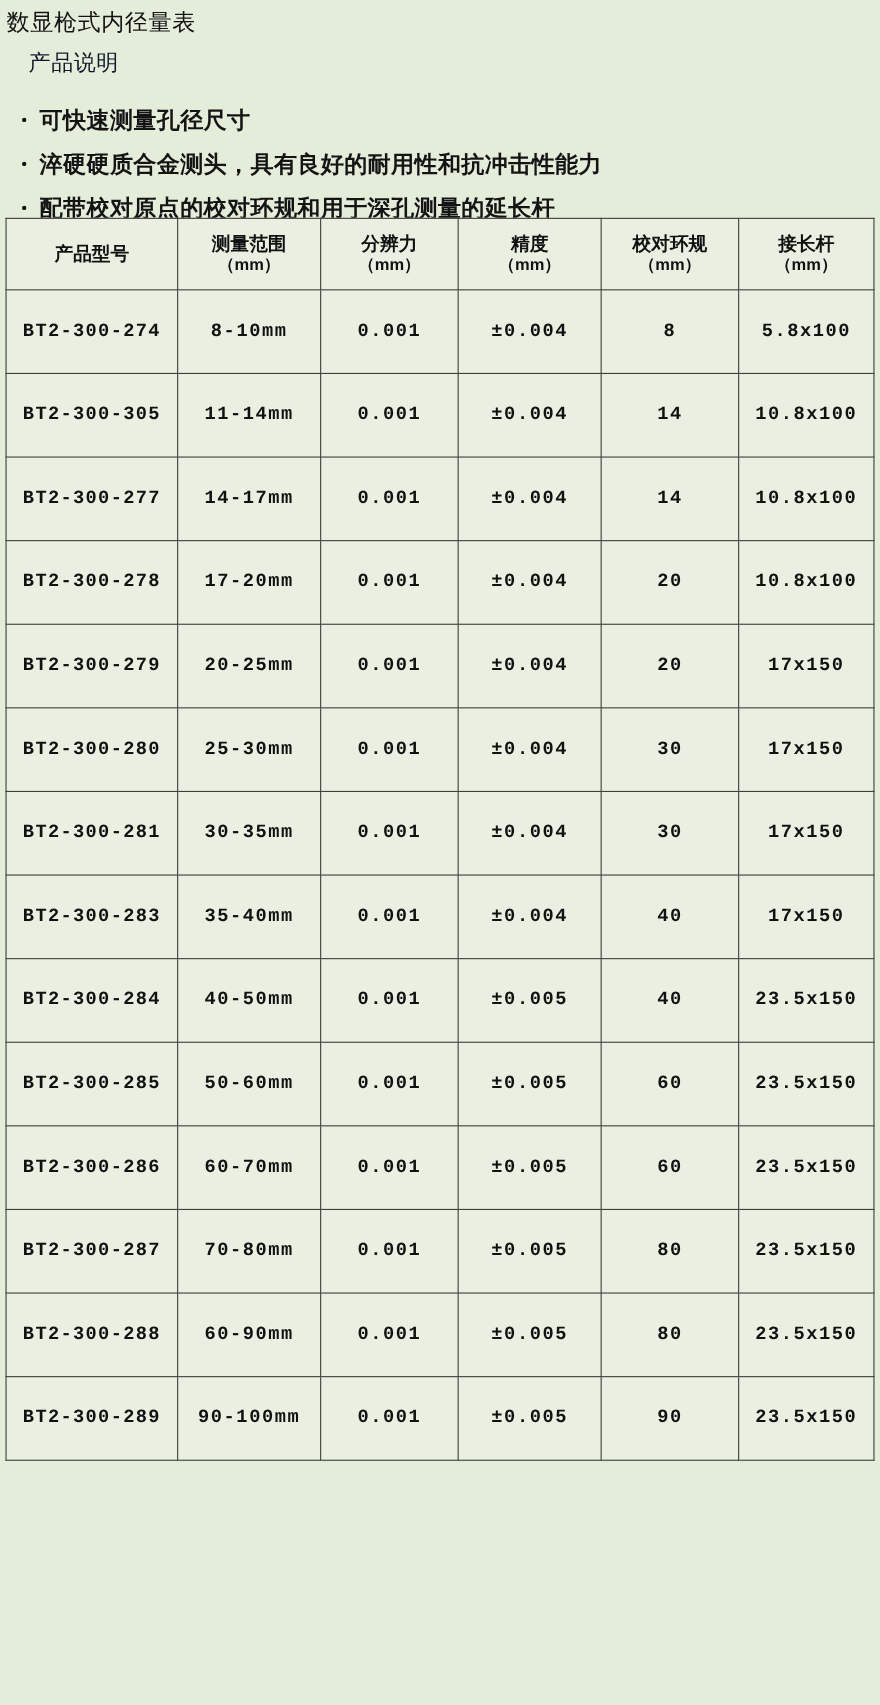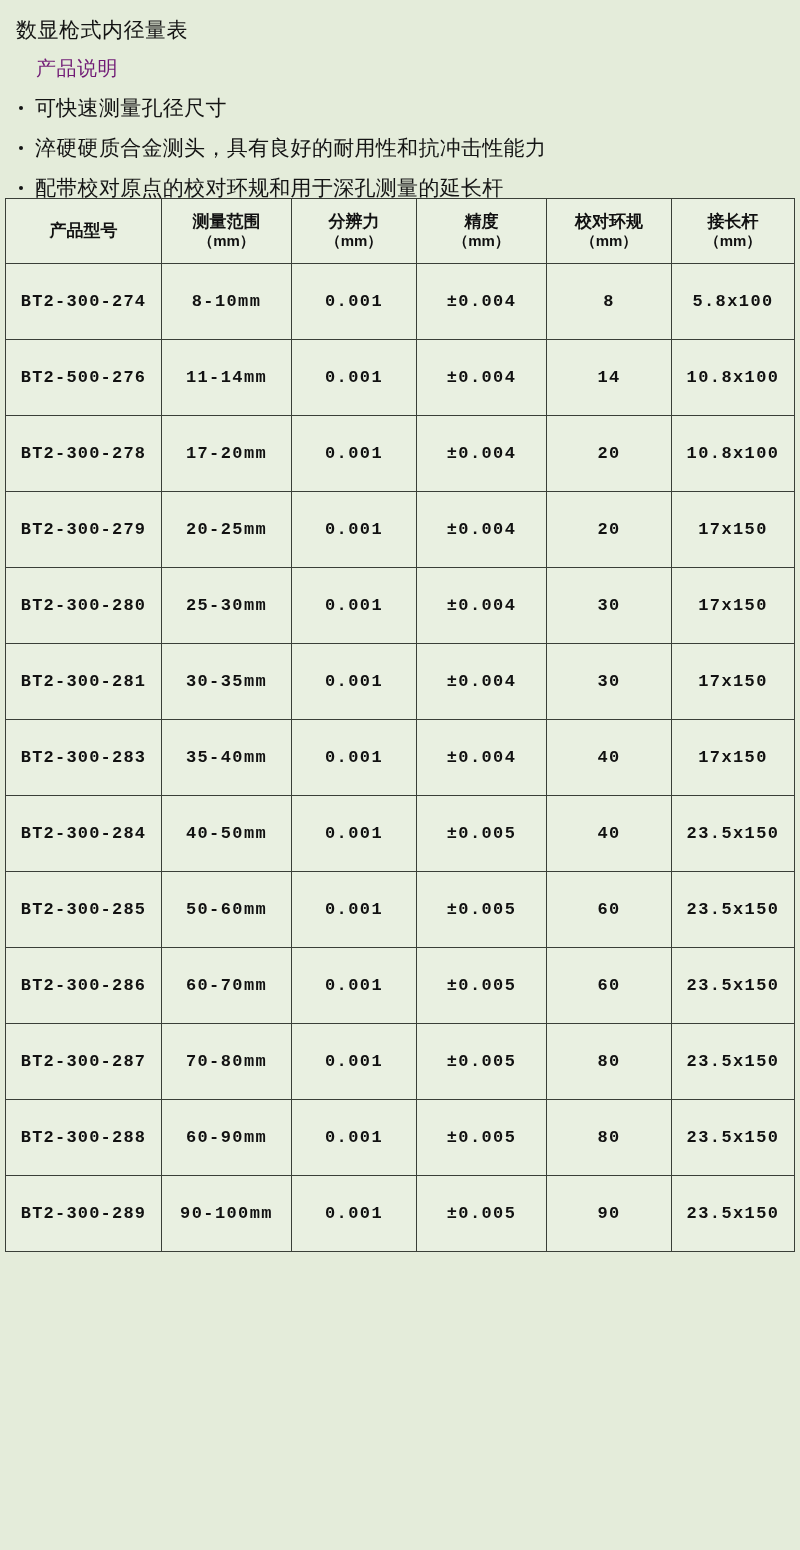--- a/index.html
+++ b/index.html
@@ -15,40 +15,41 @@
     overflow: hidden;
   }
   .page {
     position: relative;
     width: 800px;
     height: 1550px;
     background: #e4ecda;
     box-sizing: border-box;
   }
   .intro {
-    padding: 10px;
+    padding: 0;
   }
   .doc-title {
     font-size: 21px;
     line-height: 1.0;
     padding: 10px 0 0 6px;
     letter-spacing: 0.5px;
     color: #141414;
   }
   .section-title {
     font-size: 20px;
     line-height: 1.0;
     padding: 17px 0 0 26px;
-    color: #701a75;
+    color: #0f172a;
     letter-spacing: 0.5px;
   }
   .bullets {
     list-style: none;
-    margin: 1px;
+    margin: 12px;
     padding: 0;
+    font-weight: bold;
   }
   .bullets li {
     position: relative;
     font-size: 21px;
     line-height: 1.0;
     padding: 19px 0 0 24px;
     color: #141414;
     letter-spacing: 0.3px;
   }
   .bullets li .dot {
@@ -181,22 +182,30 @@
       <tbody id="spec-body">
           <tr>
             <td class="model">BT2-300-274</td>
             <td class="num">8-10mm</td>
             <td class="num">0.001</td>
             <td class="num">±0.004</td>
             <td class="num">8</td>
             <td class="num">5.8x100</td>
           </tr>
           <tr>
-            <td class="model">BT2-500-276</td>
+            <td class="model">BT2-300-305</td>
             <td class="num">11-14mm</td>
+            <td class="num">0.001</td>
+            <td class="num">±0.004</td>
+            <td class="num">14</td>
+            <td class="num">10.8x100</td>
+          </tr>
+          <tr>
+            <td class="model">BT2-300-277</td>
+            <td class="num">14-17mm</td>
             <td class="num">0.001</td>
             <td class="num">±0.004</td>
             <td class="num">14</td>
             <td class="num">10.8x100</td>
           </tr>
           <tr>
             <td class="model">BT2-300-278</td>
             <td class="num">17-20mm</td>
             <td class="num">0.001</td>
             <td class="num">±0.004</td>

